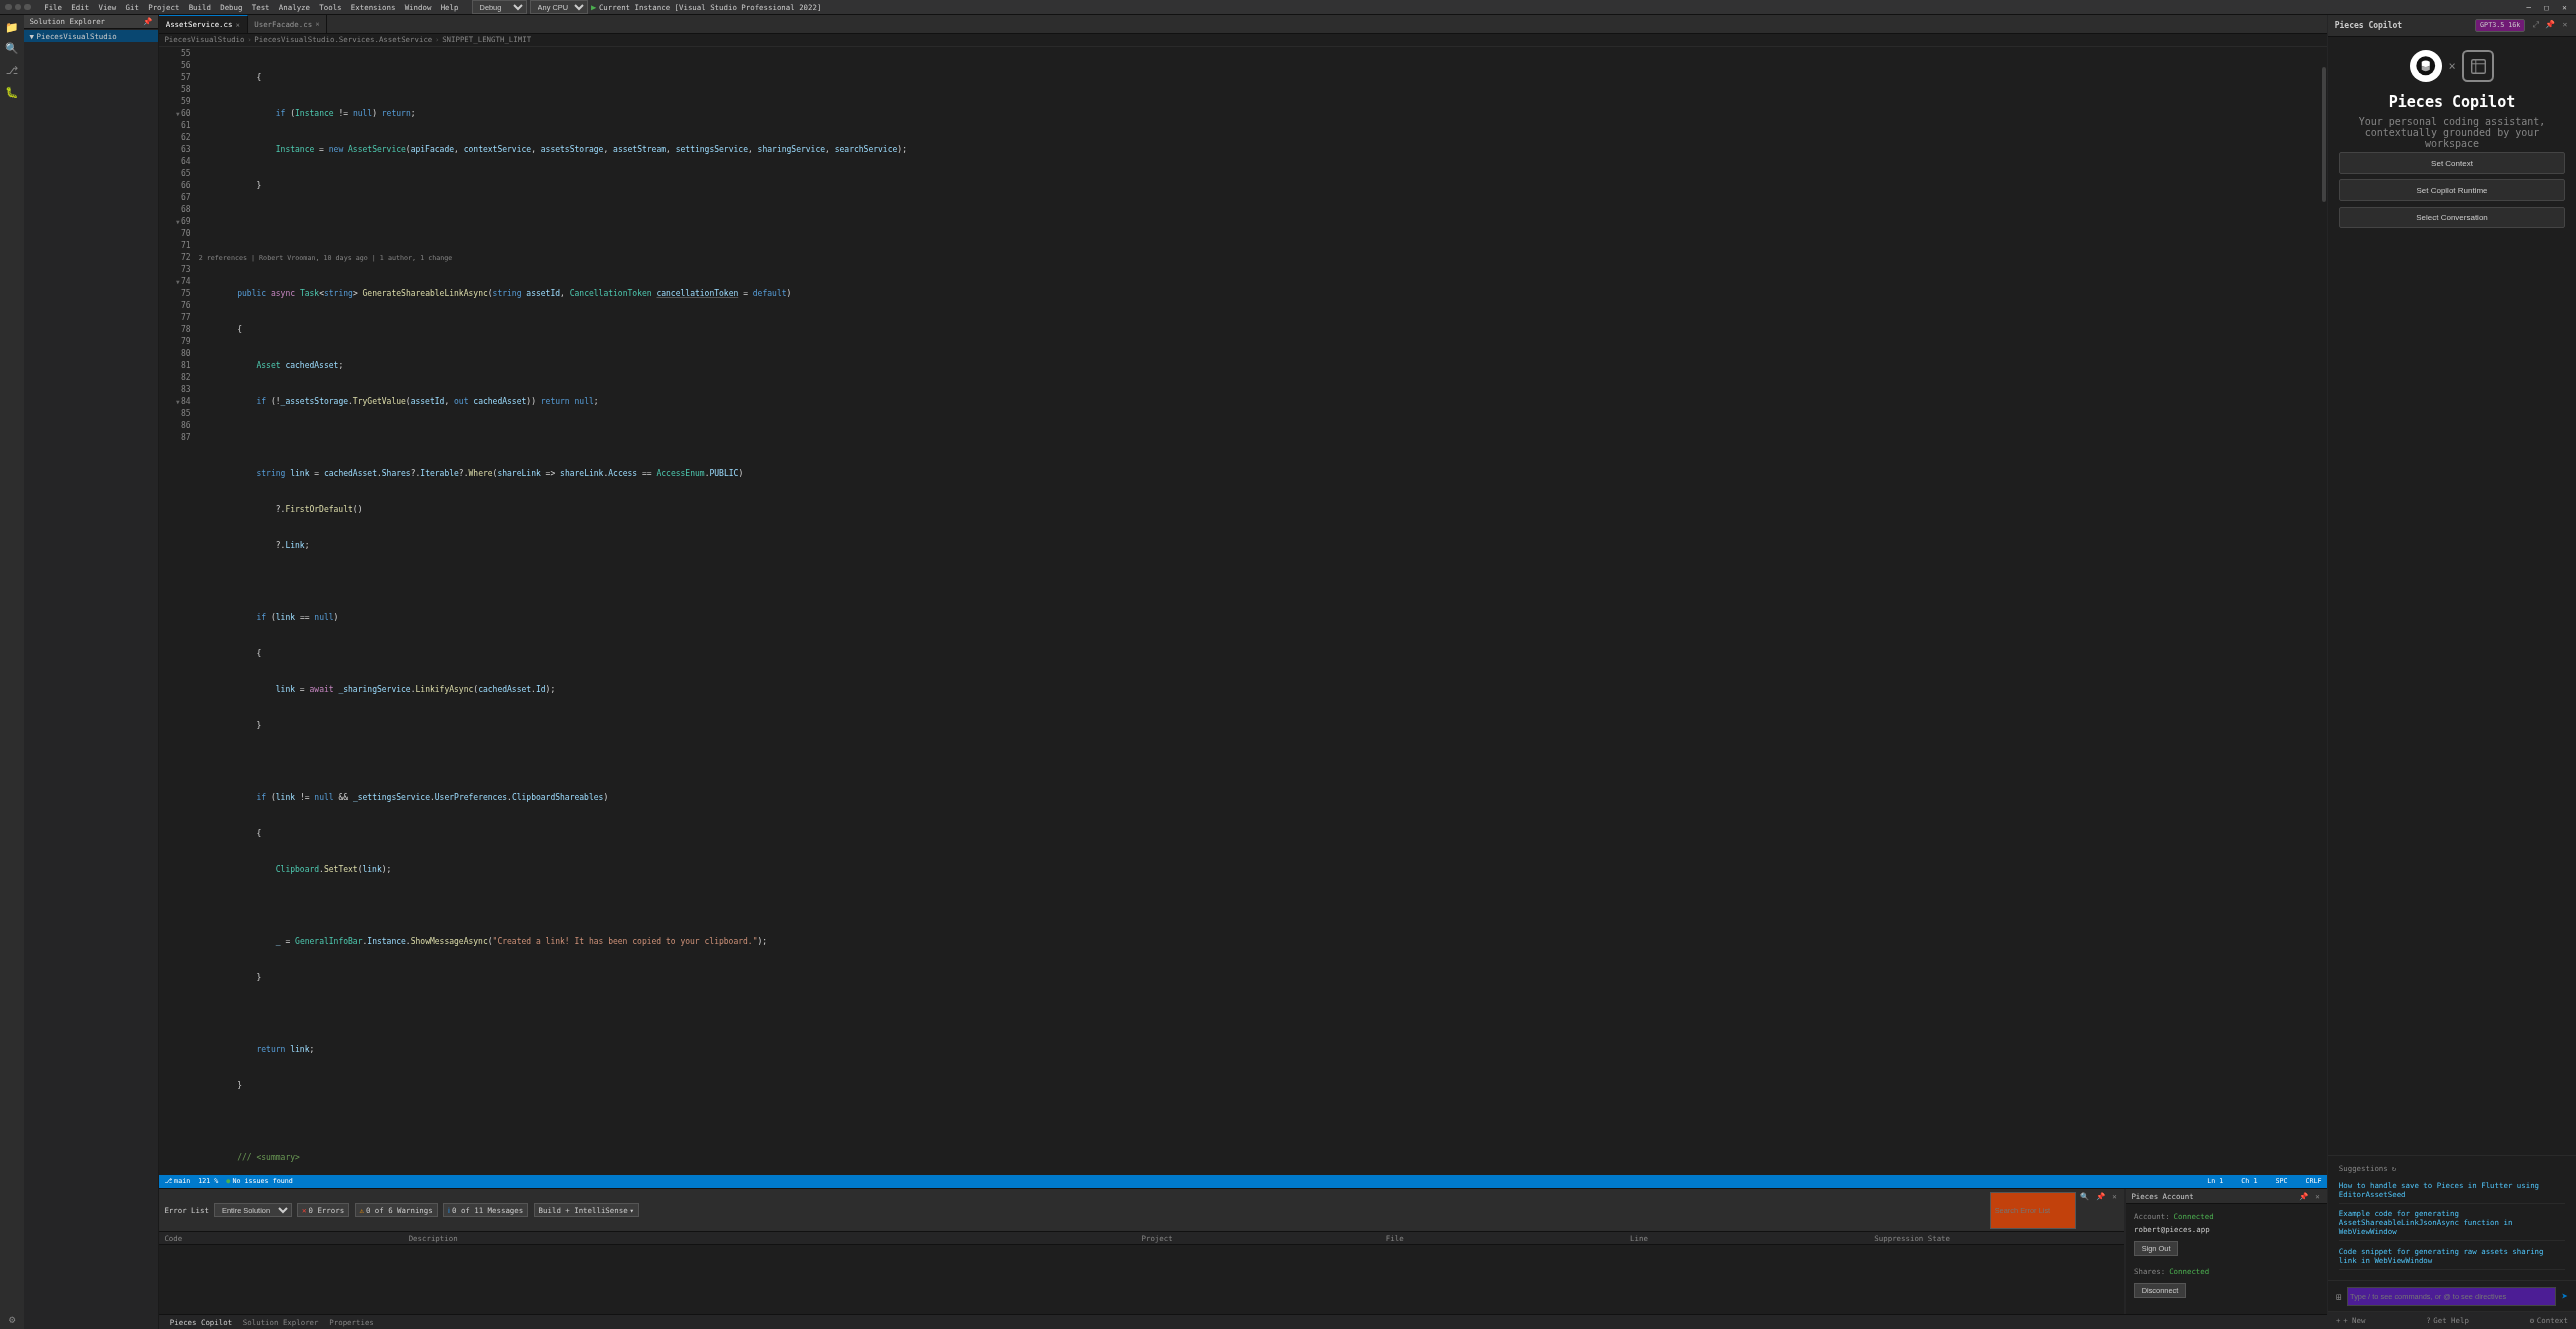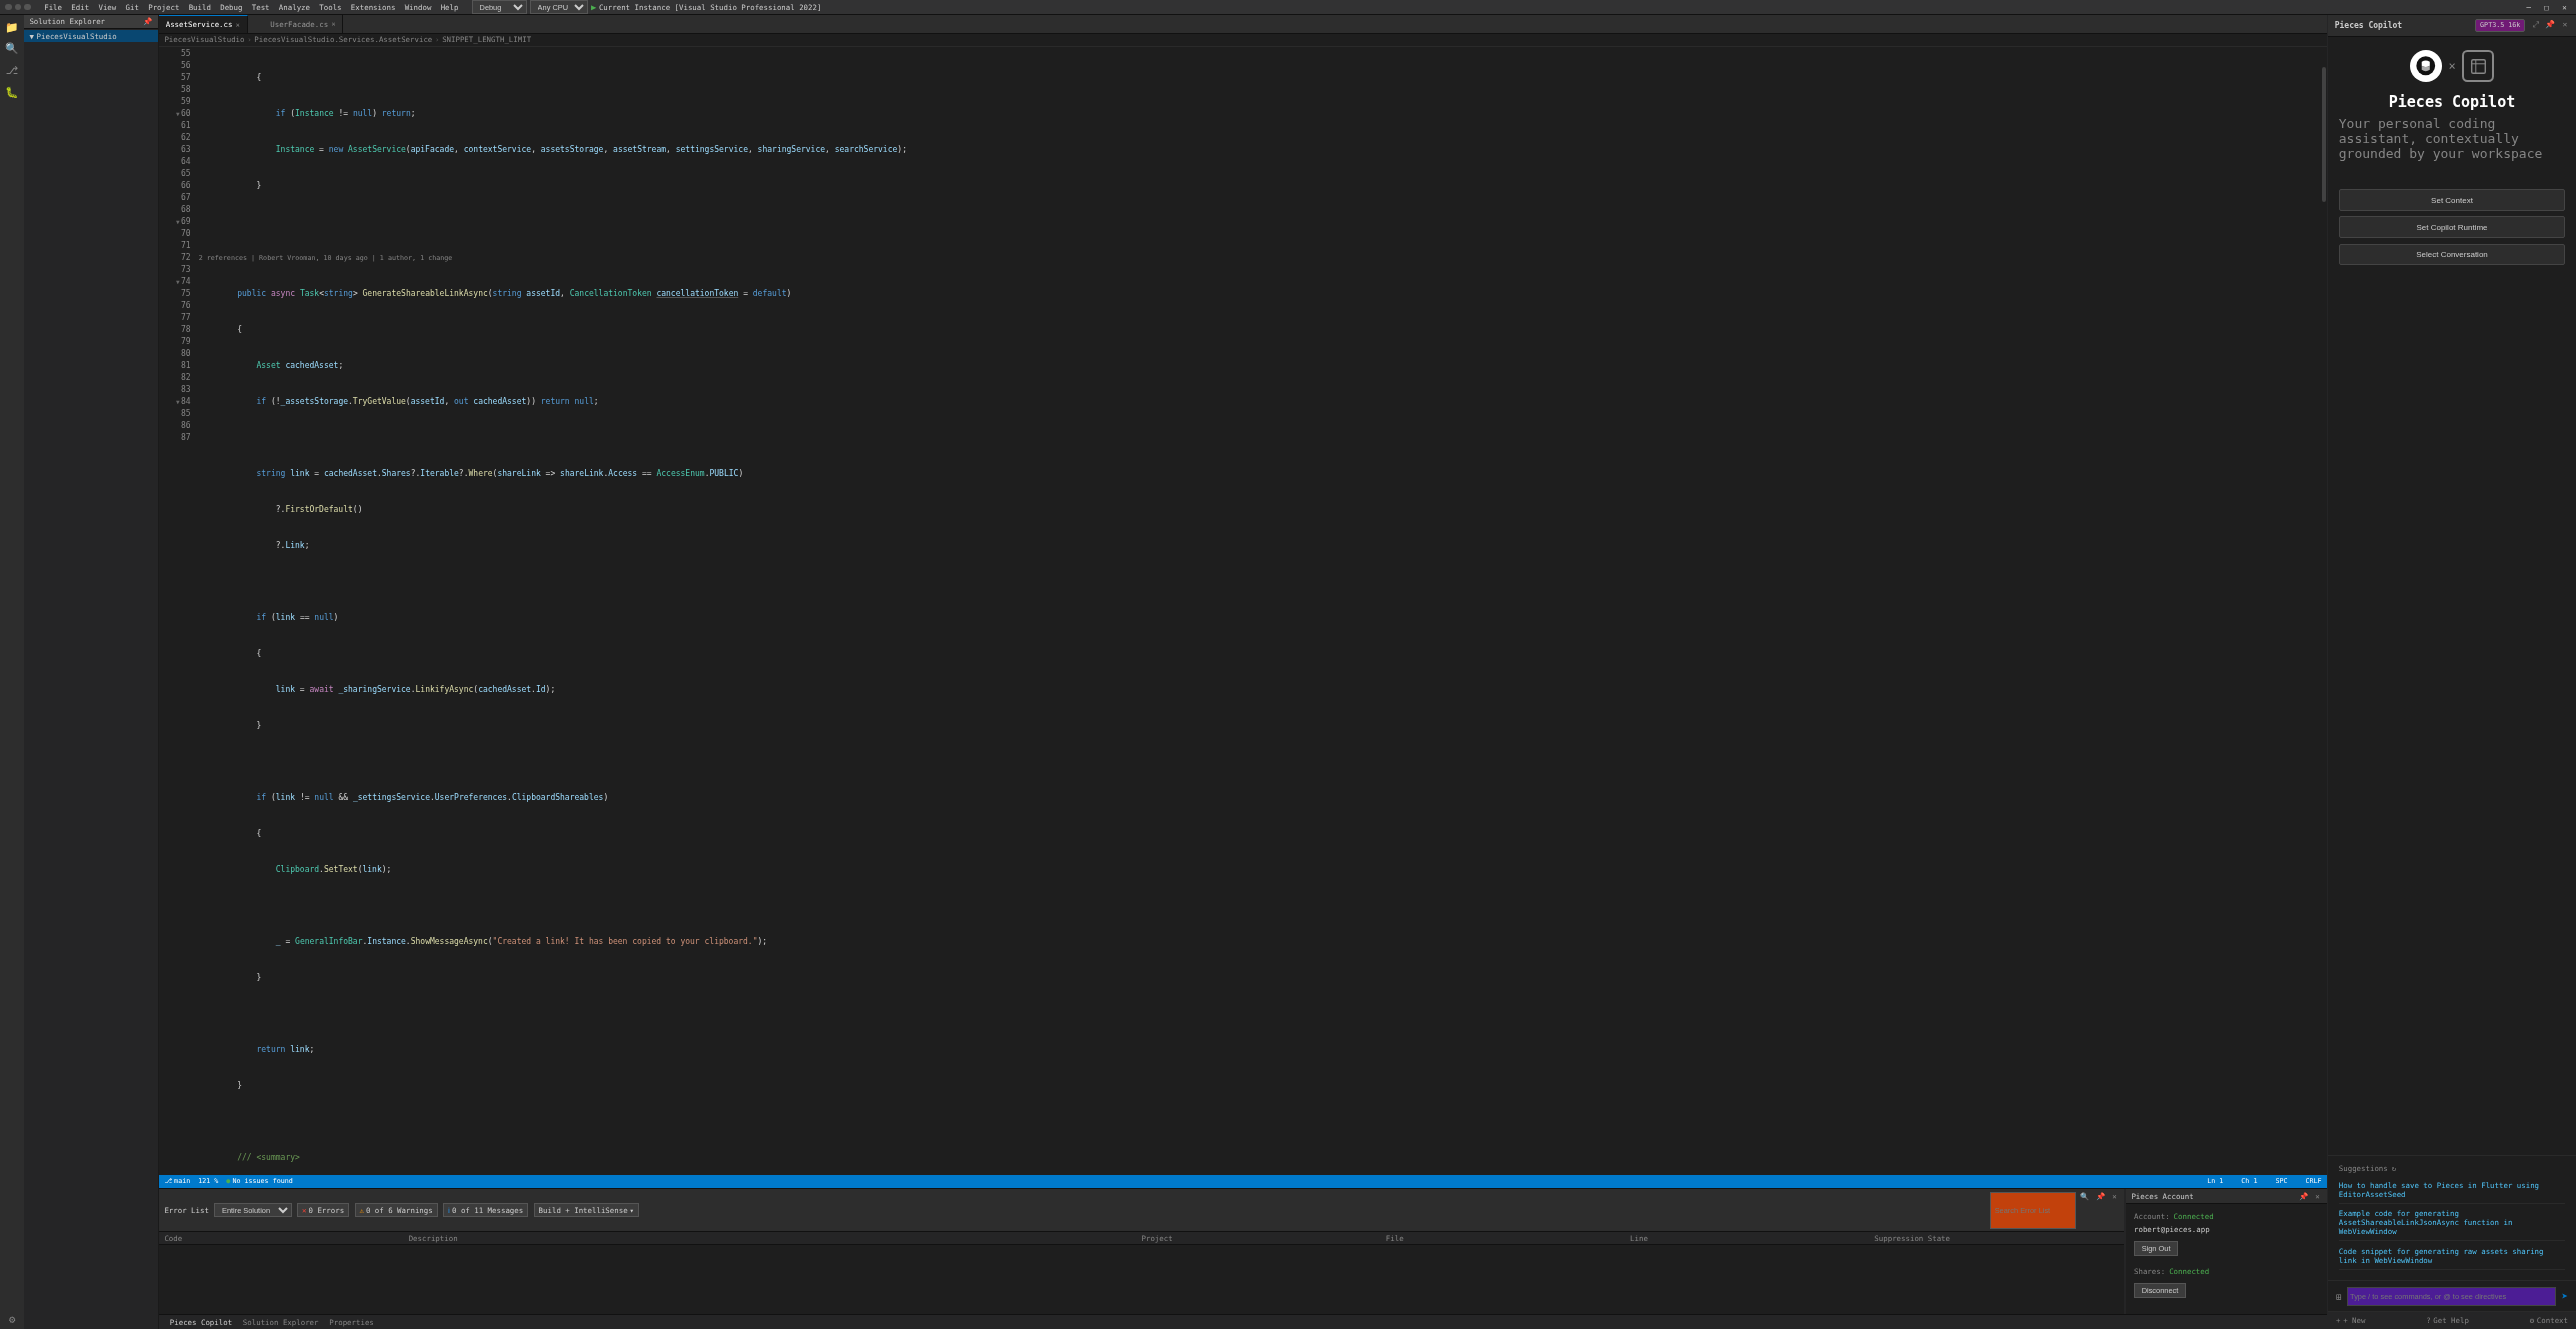--- a/index.html
+++ b/index.html
@@ -116,21 +116,20 @@
 
     
     #tabs-bar {
       background: #2d2d2d;
       display: flex;
       align-items: stretch;
       height: 19px;
       flex-shrink: 0;
       border-bottom: 0.7px solid #111;
       overflow-x: auto;
-      gap: 16px;
     }
     .editor-tab {
       display: flex;
       align-items: center;
       padding: 0 6.7px;
       font-size: 7.4px;
       color: #969696;
       background: #2d2d2d;
       border-right: 0.7px solid #111;
       cursor: pointer;
@@ -386,21 +385,21 @@
     }
     .x-sep { color: #858585; font-size: 12px; }
     .cube-icon {
       width: 32px; height: 32px;
       border: 2px solid #888;
       border-radius: 5.4px;
       display: flex; align-items: center; justify-content: center;
       font-size: 15px; color: #888;
     }
     .copilot-name { font-size: 15px; color: #fff; font-weight: bold; margin-bottom: 5.4px; }
-    .copilot-desc { font-size: 13px; color: #858585; text-align: left; margin-bottom: 28px; }
+    .copilot-desc { font-size: 10px; color: #858585; text-align: center; margin-bottom: 3px; }
     .copilot-action-btn {
       width: 100%;
       background: #2d2d2d;
       border: 0.7px solid #444;
       color: #ccc;
       font-size: 8px;
       padding: 5.4px 8px;
       cursor: pointer;
       text-align: center;
       margin-bottom: 5.4px;

